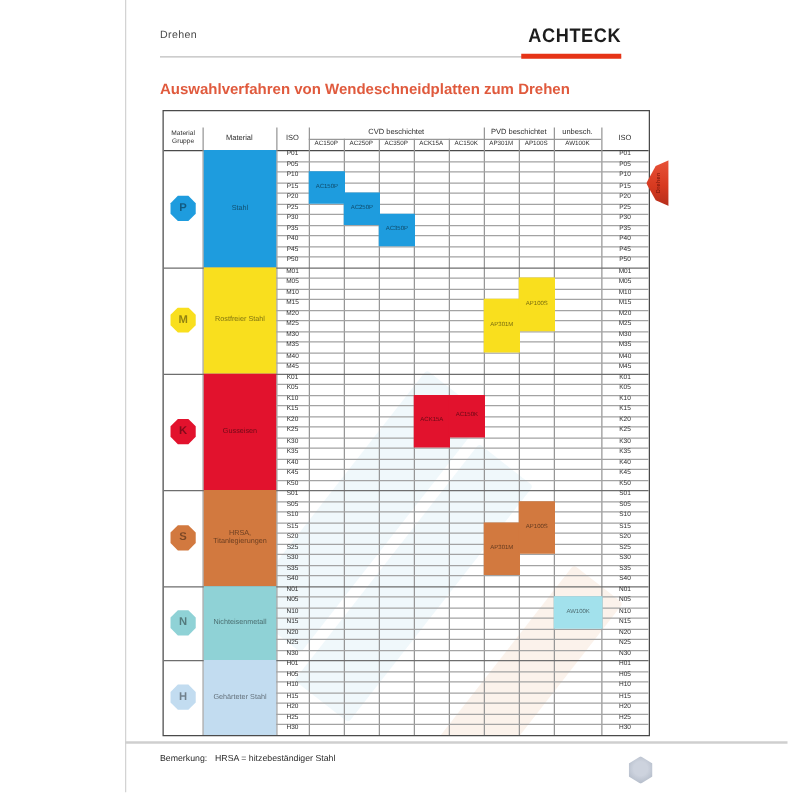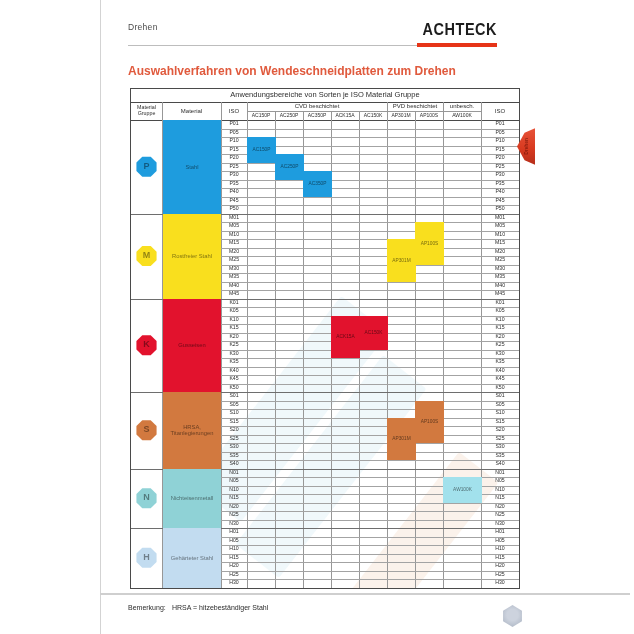--- a/index.html
+++ b/index.html
@@ -44,21 +44,20 @@
 <div class="abs" id="hdr-rule"></div>
 <div class="abs" id="brand">ACHTECK</div>
 <div class="abs" id="brand-bar" style="background: rgb(230, 52, 23);"></div>
 
 <div class="abs" id="page-title" style="color: rgb(224, 90, 61);">Auswahlverfahren von Wendeschneidplatten zum Drehen</div>
 
 <div class="abs" id="grade-table">
   <div class="abs wm" style="left:40px;top:290px;width:240px;height:60px;background:#cfe9f4;transform:rotate(-52deg);"></div>
   <div class="abs wm" style="left:80px;top:350px;width:240px;height:55px;background:#cfe9f4;transform:rotate(-52deg);"></div>
   <div class="abs wm" style="left:170px;top:440px;width:220px;height:50px;background:#f4d8c0;transform:rotate(-52deg);"></div>
-<div class="abs cell" style="left: 0px; top: 0px; width: 388px; height: 13px; font-size: 7.5px; border-bottom: 1px solid rgb(74, 74, 74);">Anwendungsbereiche von Sorten je ISO Material Gruppe</div>
     <div class="abs gline" style="left: 116px; top: 22px; width: 234px; height: 1px;"></div>
     <div class="abs " style="left: 0px; top: 31px; width: 388px; height: 1px; background: rgb(74, 74, 74);"></div>
     <div class="abs gline" style="left: 31px; top: 13px; width: 1px; height: 486px;"></div>
     <div class="abs gline" style="left: 90px; top: 13px; width: 1px; height: 486px;"></div>
     <div class="abs gline" style="left: 116px; top: 13px; width: 1px; height: 486px;"></div>
     <div class="abs gline" style="left: 256px; top: 13px; width: 1px; height: 486px;"></div>
     <div class="abs gline" style="left: 312px; top: 13px; width: 1px; height: 486px;"></div>
     <div class="abs gline" style="left: 350px; top: 13px; width: 1px; height: 486px;"></div>
     <div class="abs gline" style="left: 144px; top: 22px; width: 1px; height: 477px;"></div>
     <div class="abs gline" style="left: 172px; top: 22px; width: 1px; height: 477px;"></div>

